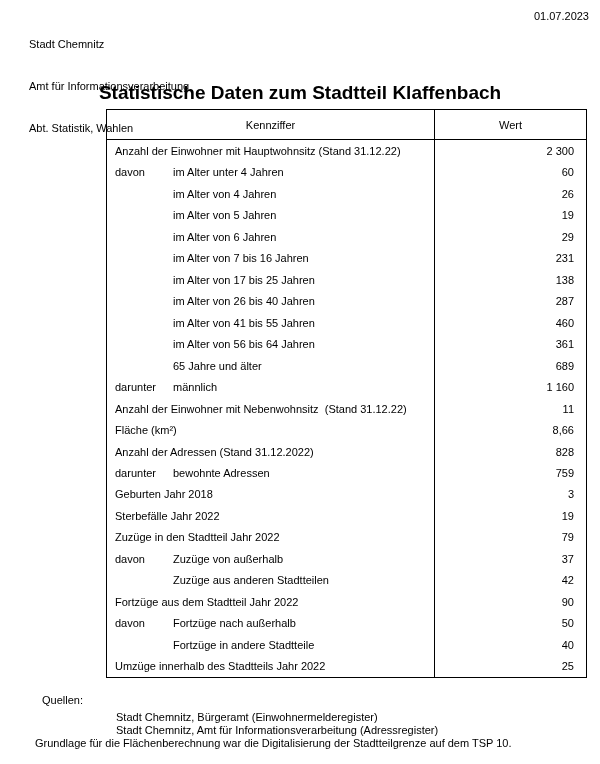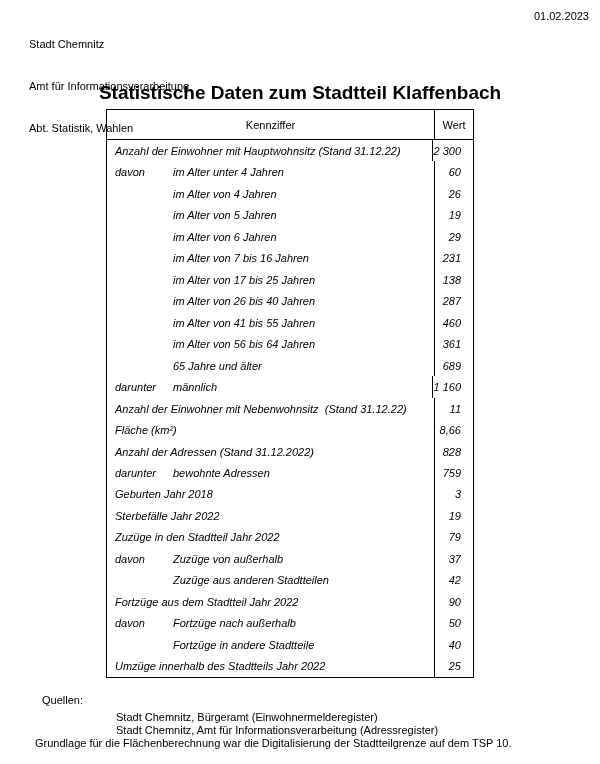--- a/index.html
+++ b/index.html
@@ -40,21 +40,21 @@
     text-align: center;
     font-size: 19px;
     font-weight: bold;
     margin: 0;
   }
   
   .stat-table {
     position: absolute;
     left: 106px;
     top: 109px;
-    width: 368px;
+    width: 481px;
     height: 569px;
     border: 1px solid #000000;
     box-sizing: border-box;
     display: flex;
     flex-direction: column;
   }
   .thead {
     display: flex;
     height: 30px;
     border-bottom: 1px solid #000000;
@@ -77,21 +77,20 @@
     box-sizing: border-box;
   }
   .tbody {
     flex: 1;
     display: flex;
     flex-direction: column;
   }
   .trow {
     flex: 1;
     display: flex;
-    font-style: italic;
   }
   .cell-label {
     width: 327px;
     position: relative;
     box-sizing: border-box;
   }
   .cell-label .prefix {
     position: absolute;
     left: 8px;
     top: 50%;
@@ -143,21 +142,21 @@
 <body>
 
 <div class="page">
 
   <div class="org-block">
     <div>Stadt Chemnitz</div>
     <div>Amt für Informationsverarbeitung</div>
     <div>Abt. Statistik, Wahlen</div>
   </div>
 
-  <div class="doc-date">01.02.2023</div>
+  <div class="doc-date">01.07.2023</div>
 
   <h1 class="doc-title">Statistische Daten zum Stadtteil Klaffenbach</h1>
 
   <div class="stat-table">
     <div class="thead">
       <div class="col-kenn">Kennziffer</div>
       <div class="col-wert">Wert</div>
     </div>
     <div class="tbody">
   <div class="trow">

